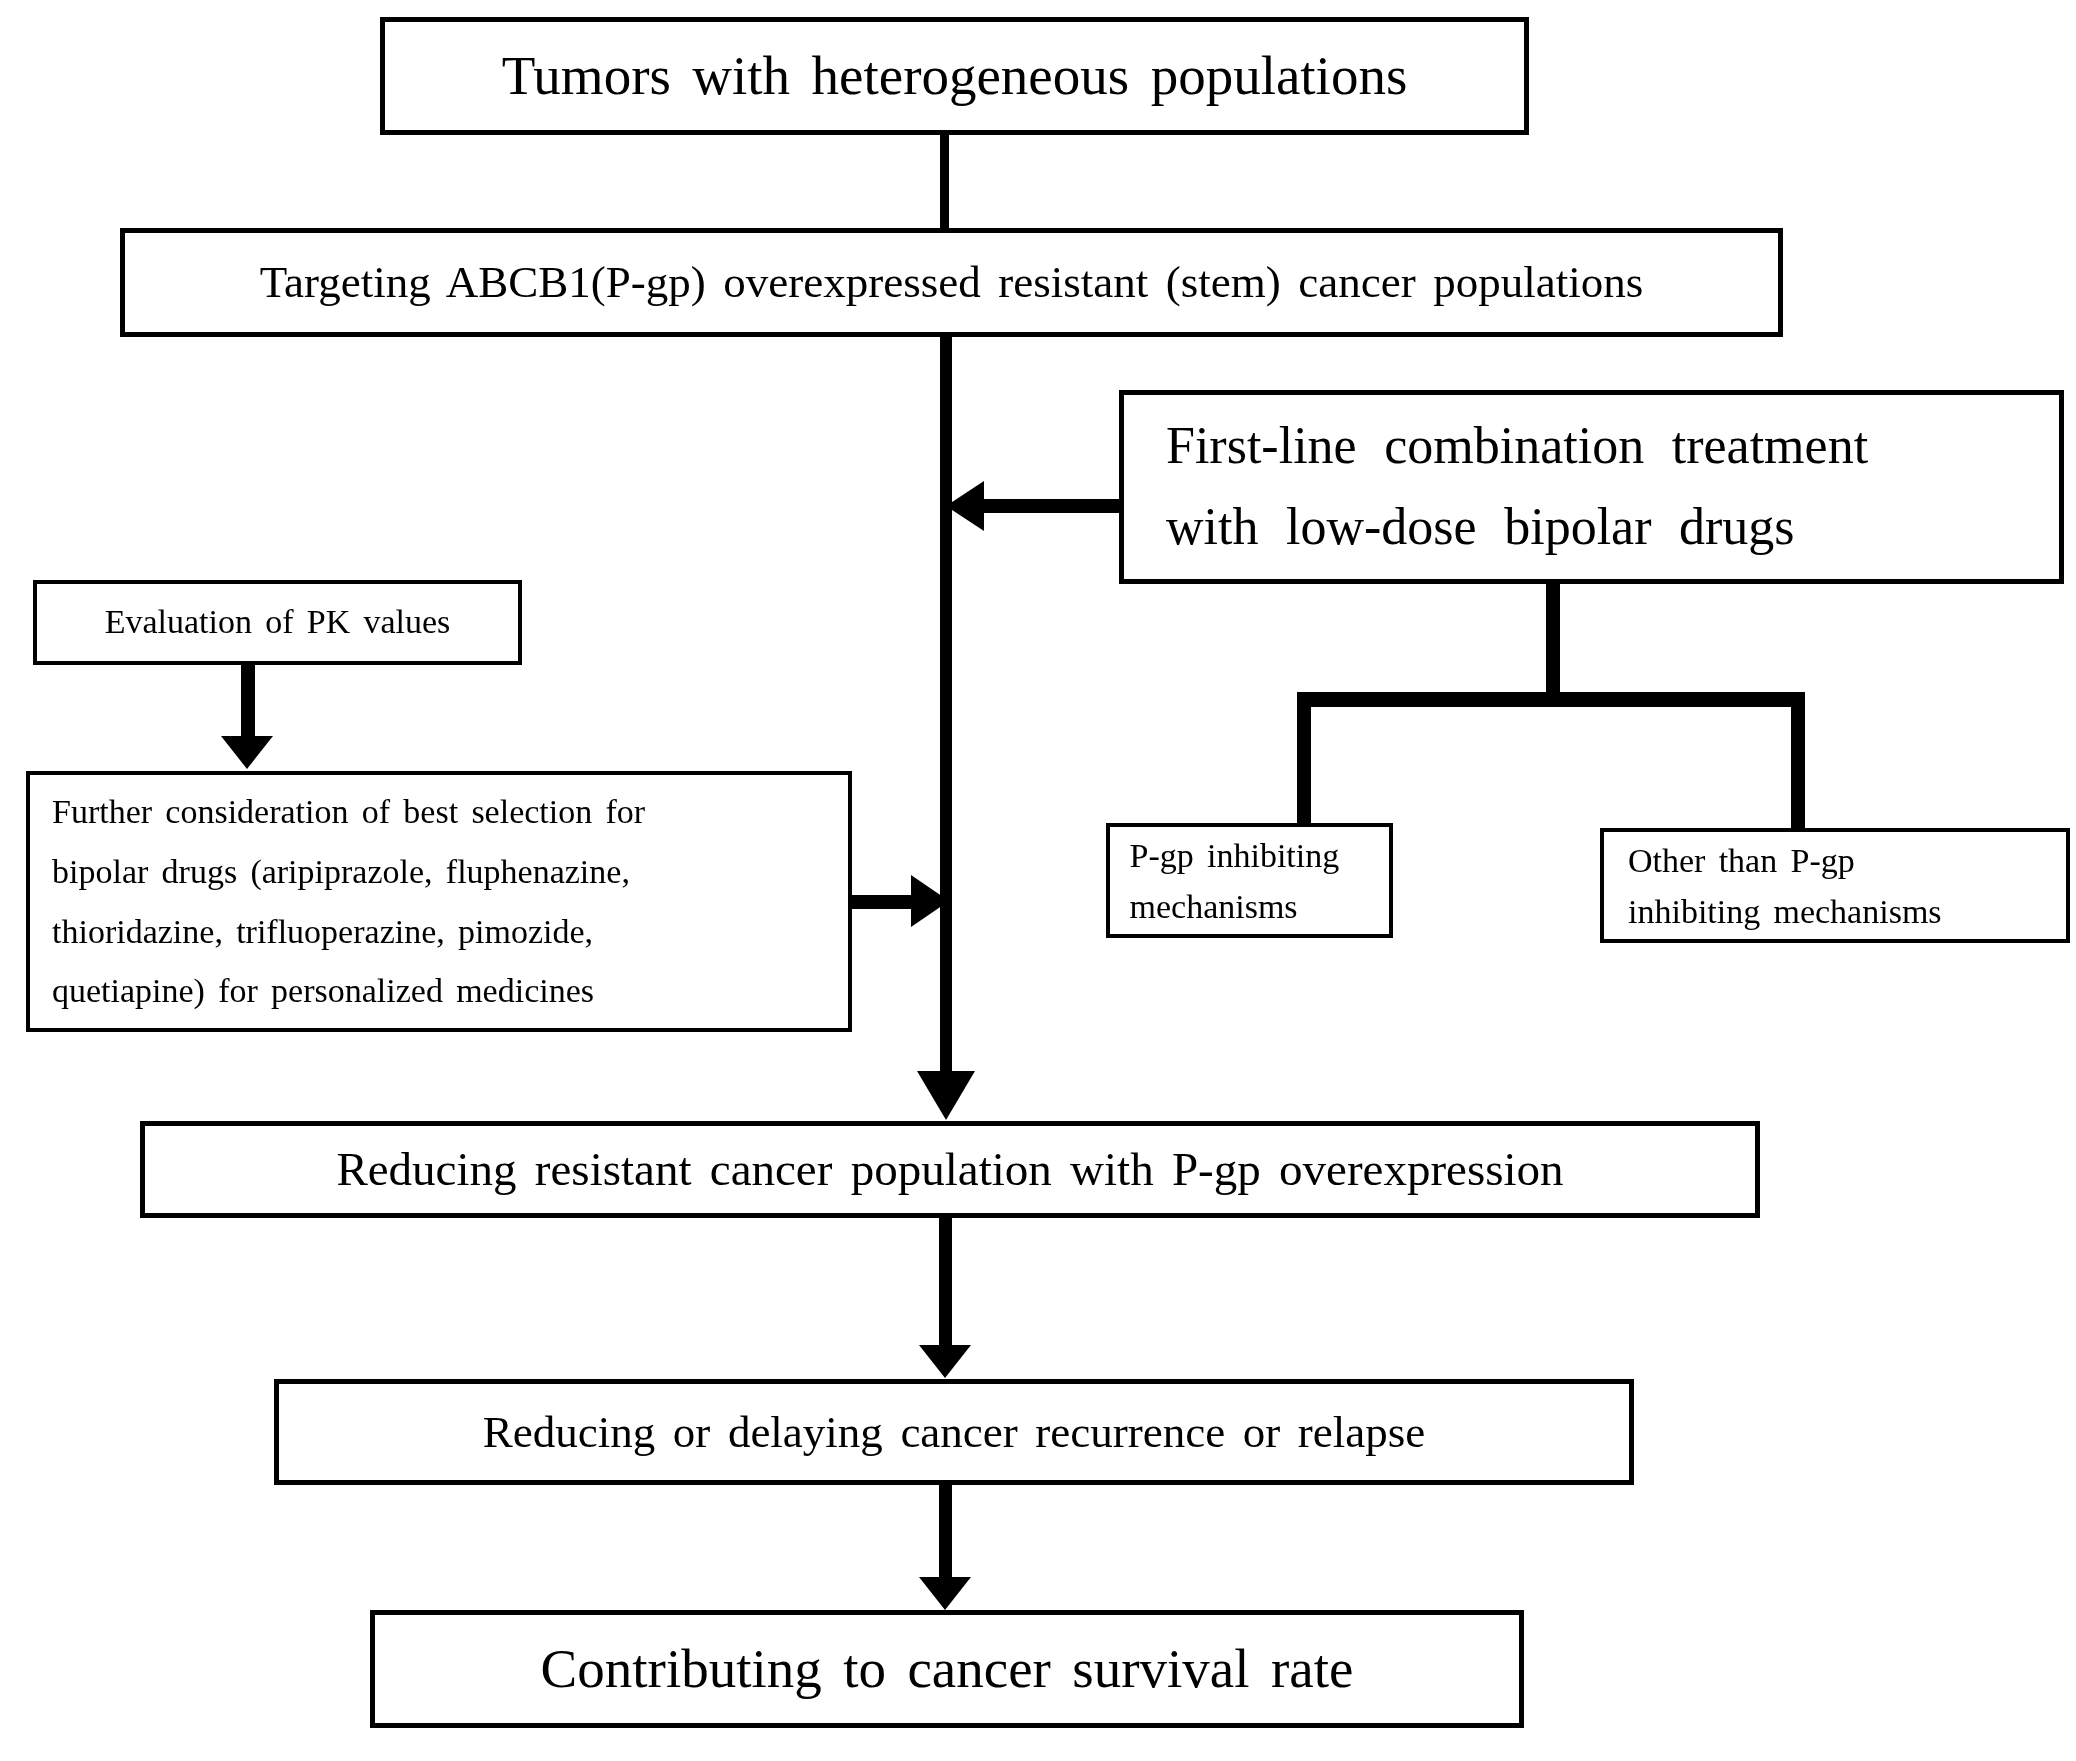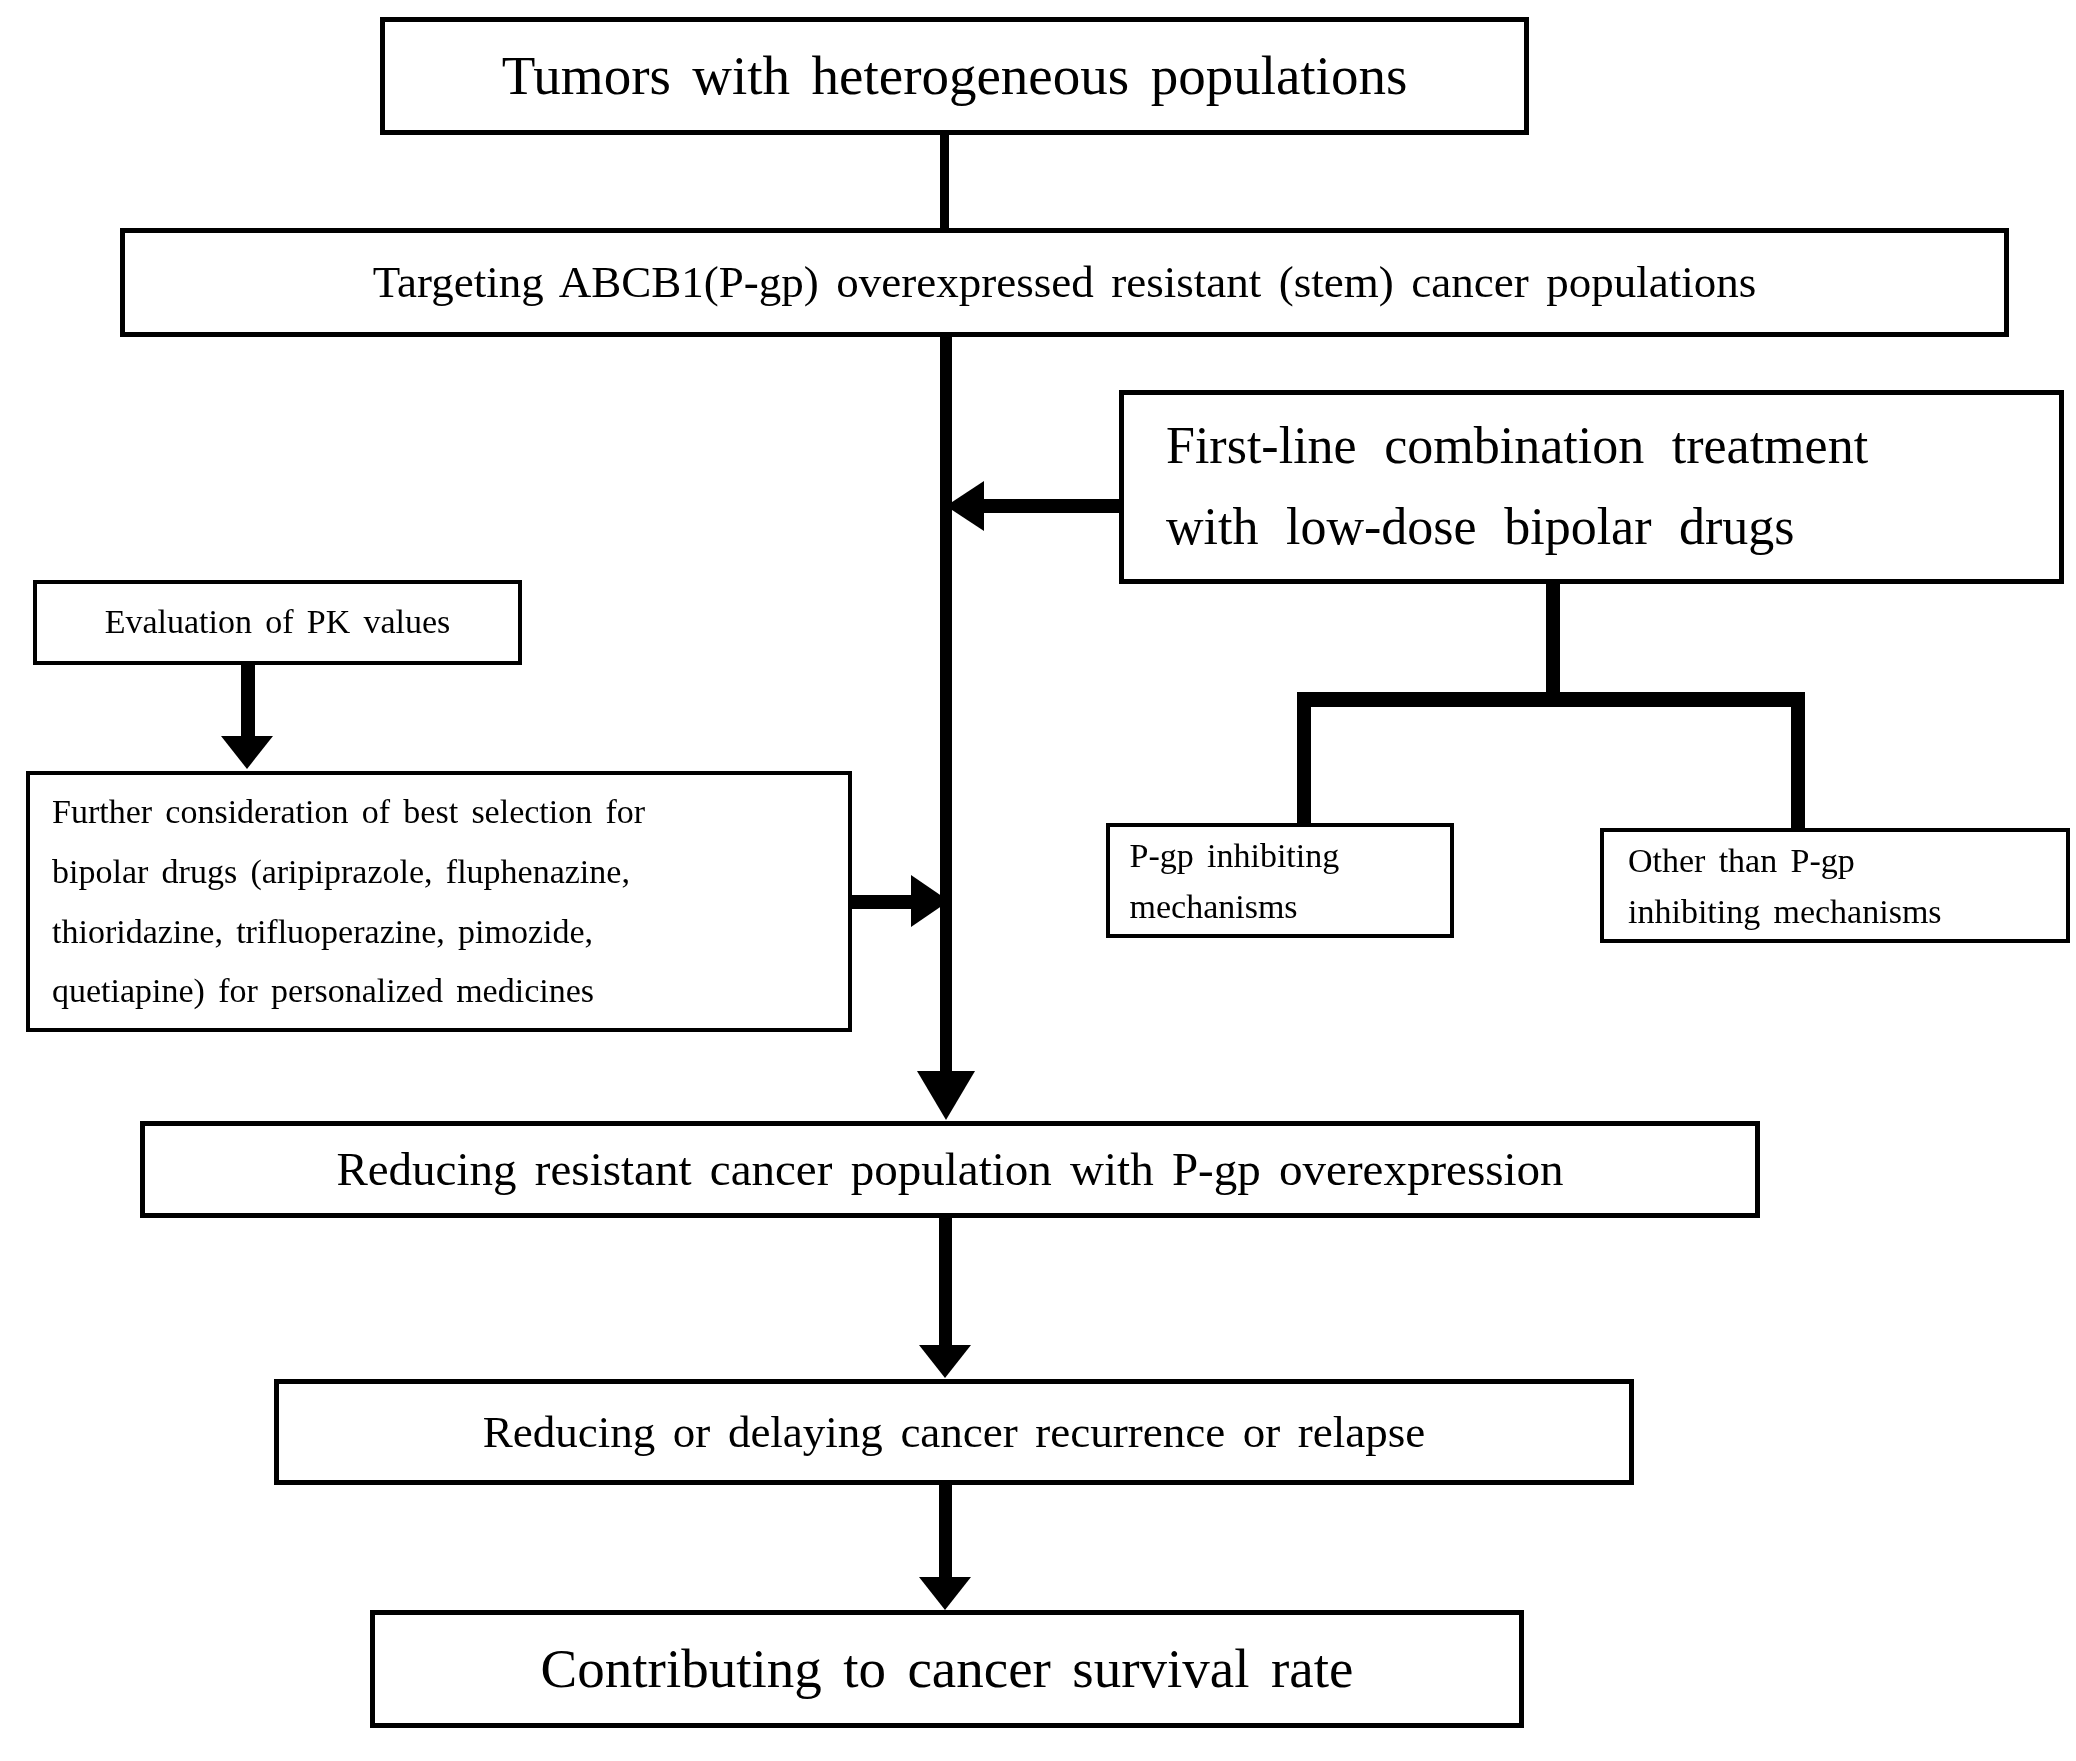--- a/index.html
+++ b/index.html
@@ -61,41 +61,41 @@
   <div class="connector" style="left:939px;top:1218px;width:12.6px;height:128px;"></div>
   <div class="arrowhead ah-down-sm" style="left:919px;top:1345px;"></div>
 
   <div class="connector" style="left:939px;top:1485px;width:12.6px;height:93px;"></div>
   <div class="arrowhead ah-down-sm" style="left:919px;top:1577px;"></div>
 
   <div class="node center" style="left:380px;top:17px;width:1149px;height:118px;font-size:55px;">
     <span>Tumors with heterogeneous populations</span>
   </div>
 
-  <div class="node center" style="left:120px;top:228px;width:1889px;height:109px;font-size:45px;">
+  <div class="node center" style="left:120px;top:228px;width:1663px;height:109px;font-size:45px;">
     <span>Targeting ABCB1(P-gp) overexpressed resistant (stem) cancer populations</span>
   </div>
 
   <div class="node leftalign" style="left:1119px;top:390px;width:945px;height:194px;font-size:52px;padding-left:42px;line-height:1.55;word-spacing:0.28em;">
     <span class="multiline">First-line combination treatment
 with low-dose bipolar drugs</span>
   </div>
 
   <div class="node center" style="left:33px;top:580px;width:489px;height:85px;font-size:34px;border-width:4.6px;">
     <span>Evaluation of PK values</span>
   </div>
 
   <div class="node leftalign" style="left:26px;top:771px;width:826px;height:261px;font-size:34px;padding-left:22px;padding-right:1px;line-height:1.76;border-width:4.6px;">
     <span class="multiline">Further consideration of best selection for
 bipolar drugs (aripiprazole, fluphenazine,
 thioridazine, trifluoperazine, pimozide,
 quetiapine) for personalized medicines</span>
   </div>
 
-  <div class="node leftalign" style="left:1106px;top:823px;width:348px;height:115px;font-size:34px;padding-left:19.5px;line-height:1.5;border-width:4.6px;">
+  <div class="node leftalign" style="left:1106px;top:823px;width:287px;height:115px;font-size:34px;padding-left:19.5px;line-height:1.5;border-width:4.6px;">
     <span class="multiline">P-gp inhibiting
 mechanisms</span>
   </div>
 
   <div class="node leftalign" style="left:1600px;top:828px;width:470px;height:115px;font-size:34px;padding-left:24px;line-height:1.5;border-width:4.6px;">
     <span class="multiline">Other than P-gp
 inhibiting mechanisms</span>
   </div>
 
   <div class="node center" style="left:140px;top:1121px;width:1620px;height:97px;font-size:47px;">

